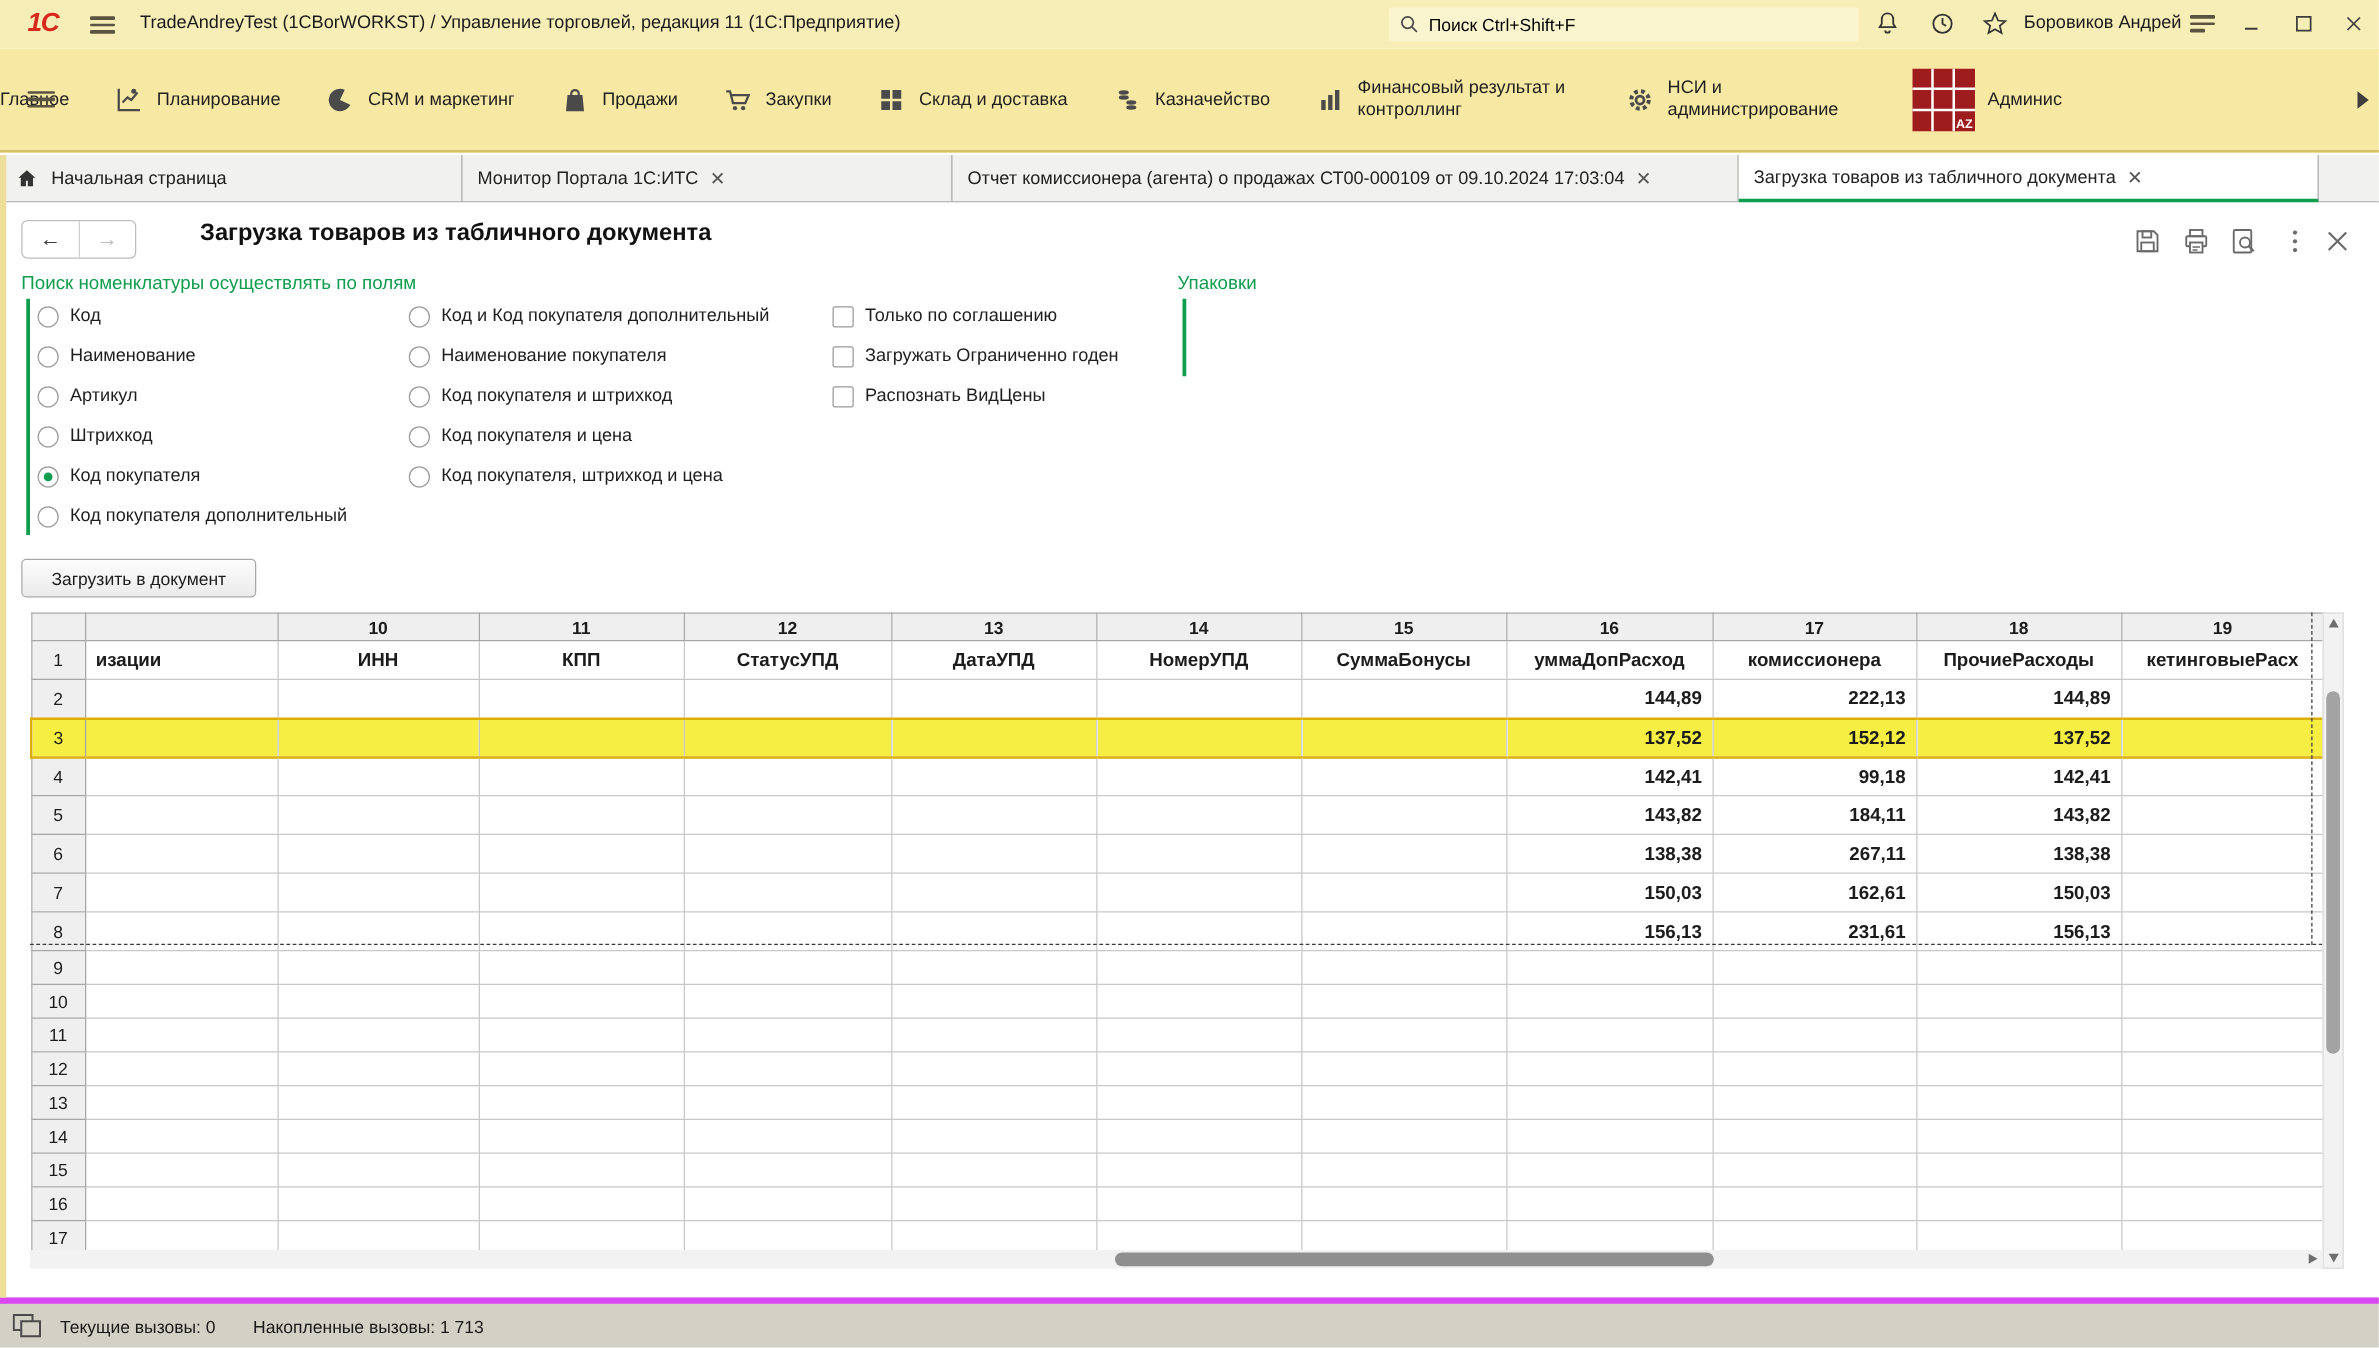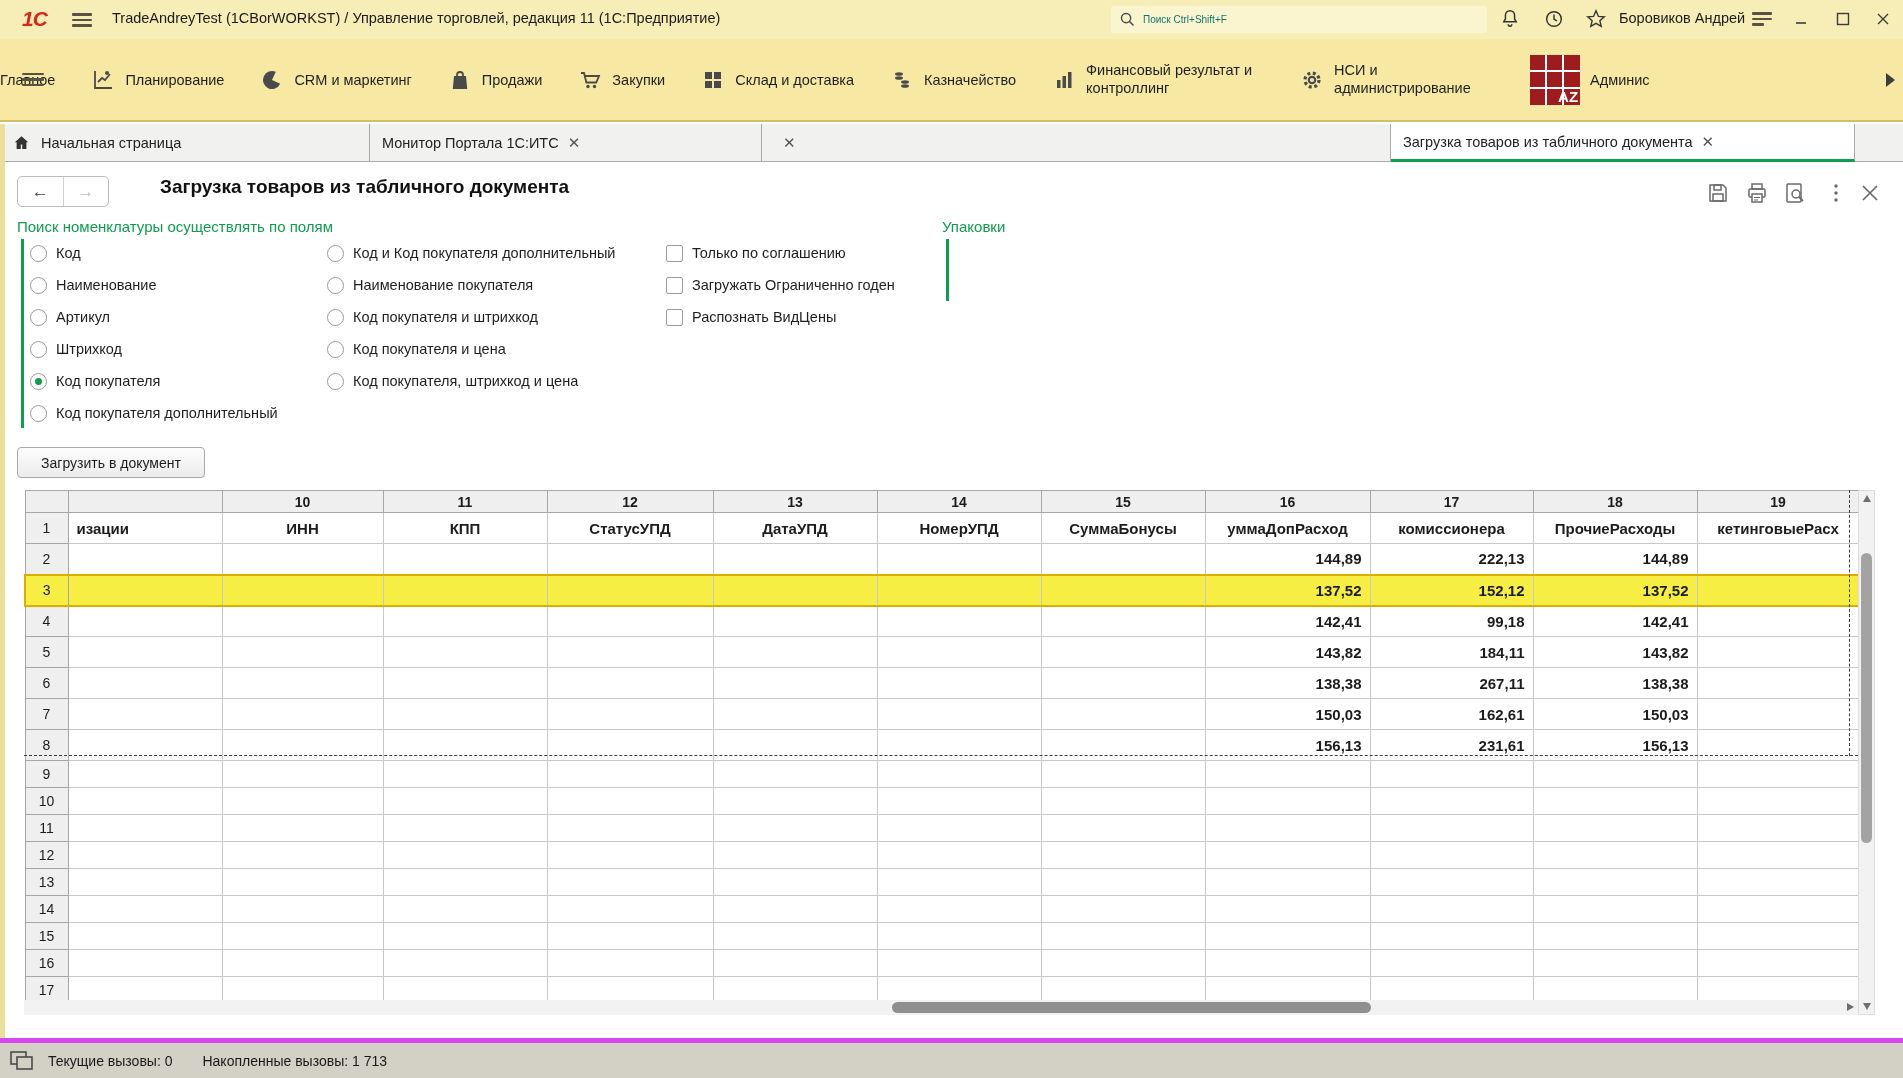--- a/index.html
+++ b/index.html
@@ -6,35 +6,35 @@
   body{width:1903px;height:1078px;position:relative;overflow:hidden;background:#fff;
        font-family:"Liberation Sans",sans-serif;color:#1c1c1c;}
   
   .titlebar{position:absolute;left:0;top:0;width:100%;height:39px;background:#f7eeb7;}
   .logo1c{position:absolute;left:22px;top:7px;font-size:21px;font-weight:bold;font-style:italic;color:#d8271c;letter-spacing:-1px;}
   .burger{position:absolute;width:20px;height:14px;}
   .burger i{display:block;height:2.5px;background:#5a5341;margin-bottom:3px;border-radius:1px;}
   .tb-burger{left:72px;top:13px;}
   .apptitle{position:absolute;left:112px;top:10px;font-size:14.5px;color:#1a1a1a;}
   .searchbox{position:absolute;left:1111px;top:6px;width:376px;height:27px;background:#fbf5cf;border-radius:3px;display:flex;align-items:center;padding:0 8px;box-sizing:border-box;}
-  .searchbox .ph{color:#0f766e;font-size:10px;margin-left:7px;}
+  .searchbox .ph{color:#000000;font-size:14px;margin-left:7px;}
   .tb-ic{position:absolute;top:8px;width:22px;height:22px;}
   .username{position:absolute;left:1619px;top:10px;font-size:14.5px;color:#1a1a1a;}
   .svcmenu{position:absolute;left:1752px;top:12px;width:22px;height:16px;}
   .winbtn{position:absolute;top:10px;width:18px;height:18px;}
   
   .ribbon{position:absolute;left:0;top:39px;width:100%;height:83px;background:#f7e9a4;border-bottom:2px solid #d3c065;box-sizing:border-box;display:flex;align-items:center;}
   .rb-burger{margin-left:22px;margin-right:22px;flex:none;}
   .ritem{display:flex;align-items:center;gap:10px;margin-right:36px;flex:none;font-size:14.5px;color:#1f1f1f;cursor:default;}
   .ritem .ric{width:24px;height:24px;flex:none;}
   .ritem.wide span.lbl{display:inline-block;width:178px;line-height:1.2;}
   .ritem.wide2 span.lbl{display:inline-block;width:160px;line-height:1.2;}
   .azlogo{width:50px;height:50px;background:#9e1b1e;position:relative;flex:none;}
   .azlogo .gl{position:absolute;background:#fff;}
-  .azlogo .az{position:absolute;right:2px;bottom:0px;color:#fff;font-weight:bold;font-size:15px;}
+  .azlogo .az{position:absolute;right:2px;bottom:0px;color:#fff;font-weight:bold;font-size:10px;}
   .rscroll{position:absolute;right:8px;top:50%;transform:translateY(-50%);width:0;height:0;border-left:9px solid #3d3d3d;border-top:7px solid transparent;border-bottom:7px solid transparent;}
   
   .tabbar{position:absolute;left:0;top:124px;width:100%;height:38px;background:#f1f1ef;border-bottom:1px solid #a9a9a9;box-sizing:border-box;display:flex;}
   .tab{box-sizing:border-box;flex:none;display:flex;align-items:center;padding:0 12px;border-right:1px solid #a9a9a9;font-size:14.5px;color:#222;white-space:nowrap;overflow:hidden;}
   .tab .x{margin-left:9px;color:#555;font-size:15px;flex:none;}
   .tab.active{background:#fff;border-bottom:3px solid #0f9d4e;margin-bottom:-1px;}
   .homeic{width:19px;height:18px;margin-right:10px;flex:none;}
   .leftstrip{position:absolute;left:0;top:124px;width:5px;height:914px;background:#ecdf9b;z-index:6;}
   
   .content{position:absolute;left:0;top:162px;width:100%;height:876px;background:#fff;}
@@ -219,20 +219,21 @@
     <svg class="homeic" viewBox="0 0 24 24" fill="#333">
         <path d="M12 3L3 11h2.5v9h5.5v-6h2v6h5.5v-9H21z"></path>
       </svg>
     <span>Начальная страница</span>
   </div>
   <div class="tab" style="width:392px">
     <span>Монитор Портала 1С:ИТС</span>
     <span class="x">✕</span>
   </div>
   <div class="tab" style="width:629px">
+    <span>Отчет комиссионера (агента) о продажах СТ00-000109 от 09.10.2024 17:03:04</span>
     <span class="x">✕</span>
   </div>
   <div class="tab active" style="width:464px">
     <span>Загрузка товаров из табличного документа</span>
     <span class="x">✕</span>
   </div>
 </div>
 <div class="leftstrip"></div>
 
 <div class="content">

